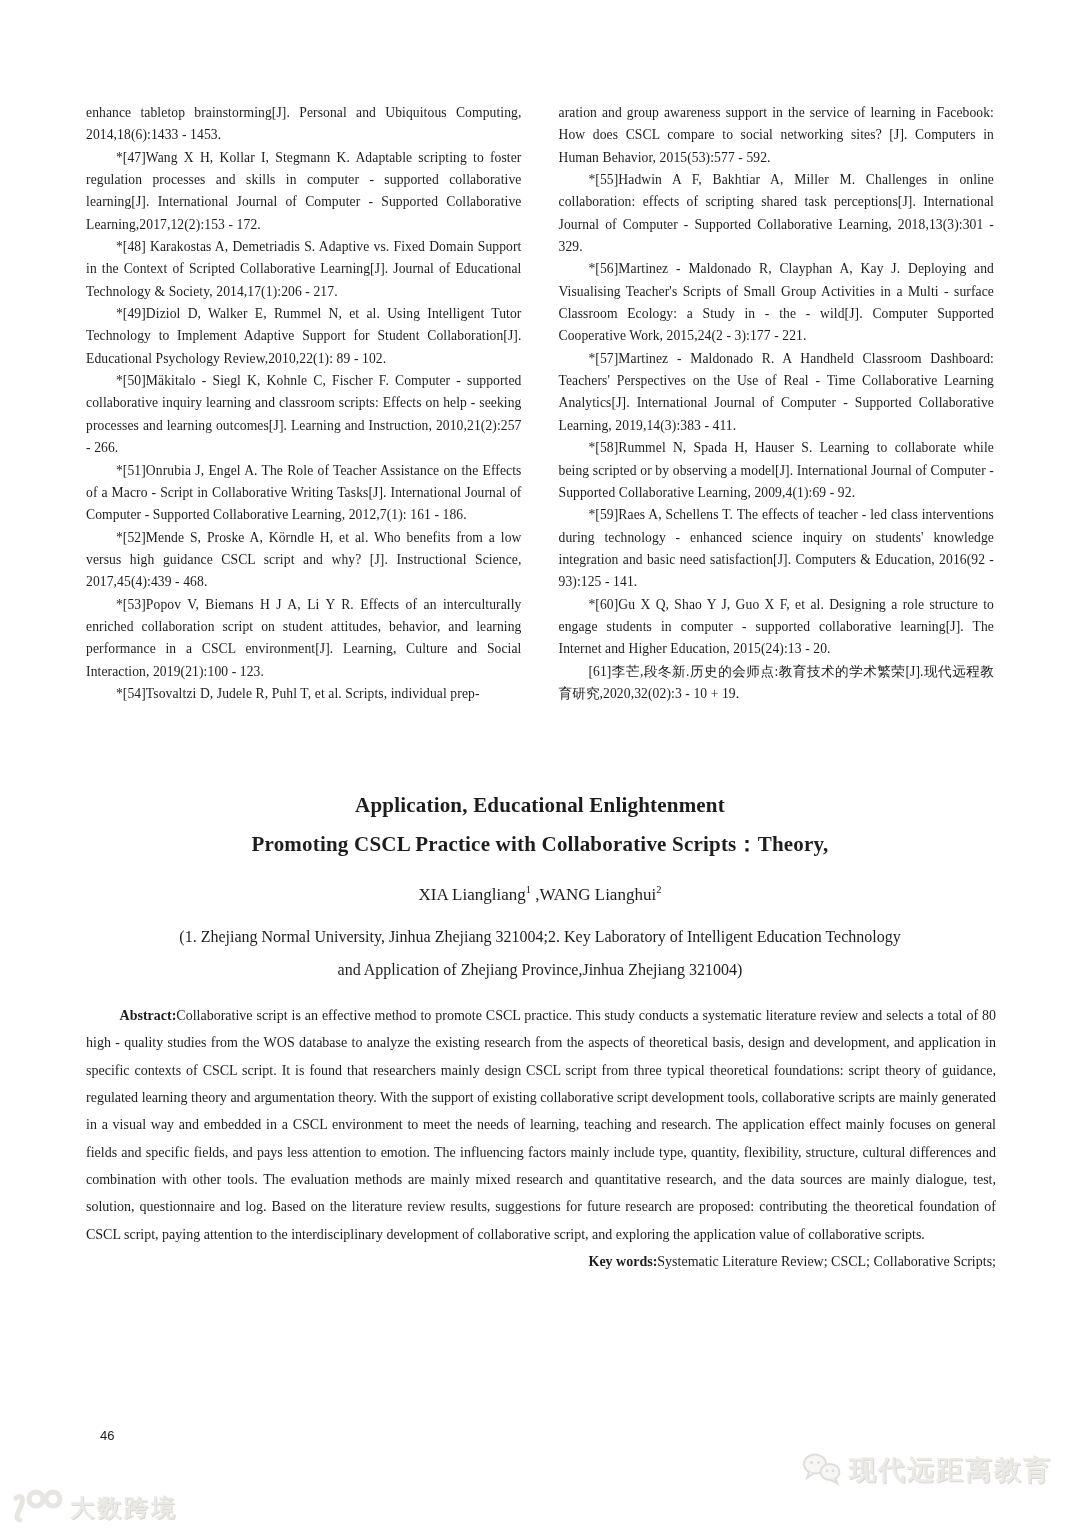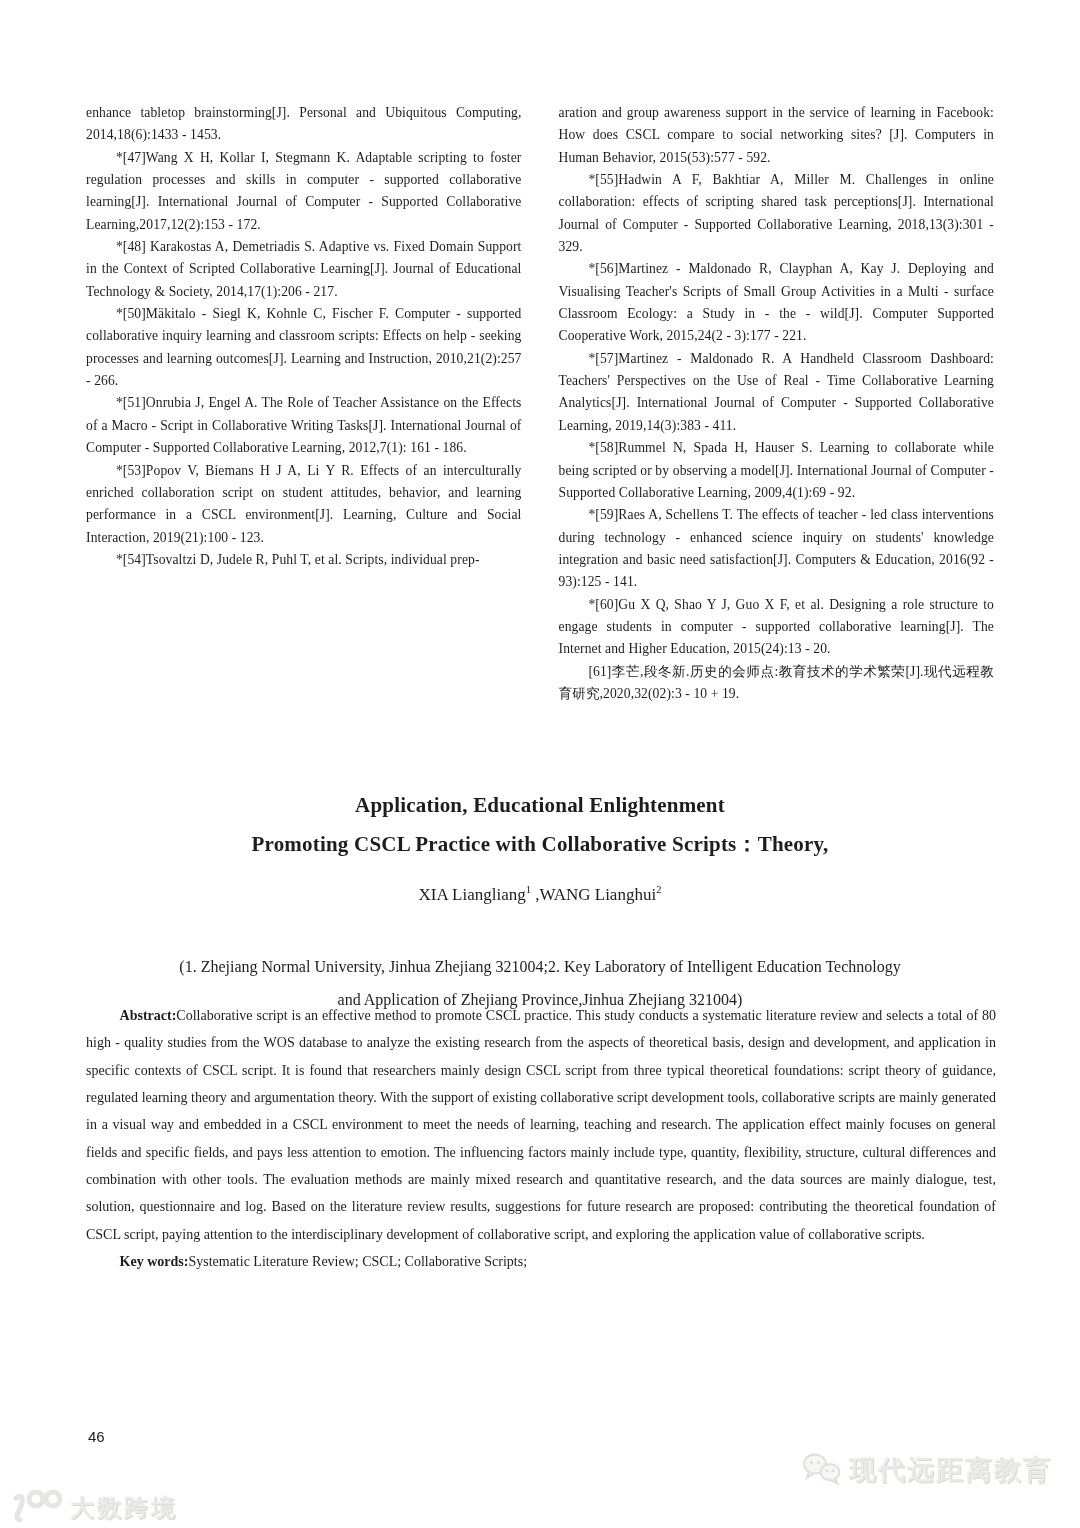--- a/index.html
+++ b/index.html
@@ -50,41 +50,40 @@
     text-align: center;
     font-size: 17px;
   }
   .authors-line sup { font-size: 0.62em; }
   .affiliation {
     position: absolute;
     top: 920px; left: 0; right: 0;
     text-align: center;
     font-size: 16px;
     line-height: 33px;
-    margin-top: 30px;
   }
 
   
   .abstract-block {
     position: absolute;
     top: 1002px; left: 86px; right: 84px;
   }
   .abstract-block p {
     font-size: 14px;
     line-height: 27.35px;
     text-align: justify;
     text-indent: 2.4em;
   }
-  .abstract-block .kw { text-align: left; }
+  .abstract-block .kw { text-align: right; }
 
   
   .page-number {
     position: absolute;
-    left: 88px; top: 1428px;
-    font-size: 15px;
+    left: 100px; top: 1428px;
+    font-size: 13px;
     font-family: "Liberation Sans", sans-serif;
   }
   .wm {
     position: absolute;
     display: flex;
     align-items: center;
     gap: 6px;
     color: #ebeae7;
     text-shadow: 1px 1px 0 #d9d7d3, -1px -1px 0 #ffffff;
     font-family: "Liberation Sans", "DejaVu Sans", sans-serif;
@@ -103,25 +102,27 @@
 
   <div class="refs">
     <div class="ref-col">
 
         <p class="ref cont">enhance tabletop brainstorming[J]. Personal and Ubiquitous Computing, 2014,18(6):1433 - 1453.</p>
 
         <p class="ref">*[47]Wang X H, Kollar I, Stegmann K. Adaptable scripting to foster regulation processes and skills in computer - supported collaborative learning[J]. International Journal of Computer - Supported Collaborative Learning,2017,12(2):153 - 172.</p>
 
         <p class="ref">*[48] Karakostas A, Demetriadis S. Adaptive vs. Fixed Domain Support in the Context of Scripted Collaborative Learning[J]. Journal of Educational Technology &amp; Society, 2014,17(1):206 - 217.</p>
 
+        <p class="ref">*[49]Diziol D, Walker E, Rummel N, et al. Using Intelligent Tutor Technology to Implement Adaptive Support for Student Collaboration[J]. Educational Psychology Review,2010,22(1): 89 - 102.</p>
 
         <p class="ref">*[50]Mäkitalo - Siegl K, Kohnle C, Fischer F. Computer - supported collaborative inquiry learning and classroom scripts: Effects on help - seeking processes and learning outcomes[J]. Learning and Instruction, 2010,21(2):257 - 266.</p>
 
         <p class="ref">*[51]Onrubia J, Engel A. The Role of Teacher Assistance on the Effects of a Macro - Script in Collaborative Writing Tasks[J]. International Journal of Computer - Supported Collaborative Learning, 2012,7(1): 161 - 186.</p>
 
+        <p class="ref">*[52]Mende S, Proske A, Körndle H, et al. Who benefits from a low versus high guidance CSCL script and why? [J]. Instructional Science, 2017,45(4):439 - 468.</p>
 
         <p class="ref">*[53]Popov V, Biemans H J A, Li Y R. Effects of an interculturally enriched collaboration script on student attitudes, behavior, and learning performance in a CSCL environment[J]. Learning, Culture and Social Interaction, 2019(21):100 - 123.</p>
 
         <p class="ref">*[54]Tsovaltzi D, Judele R, Puhl T, et al. Scripts, individual prep-</p>
       </div>
     <div class="ref-col">
 
         <p class="ref cont">aration and group awareness support in the service of learning in Facebook: How does CSCL compare to social networking sites? [J]. Computers in Human Behavior, 2015(53):577 - 592.</p>
 
         <p class="ref">*[55]Hadwin A F, Bakhtiar A, Miller M. Challenges in online collaboration: effects of scripting shared task perceptions[J]. International Journal of Computer - Supported Collaborative Learning, 2018,13(3):301 - 329.</p>

